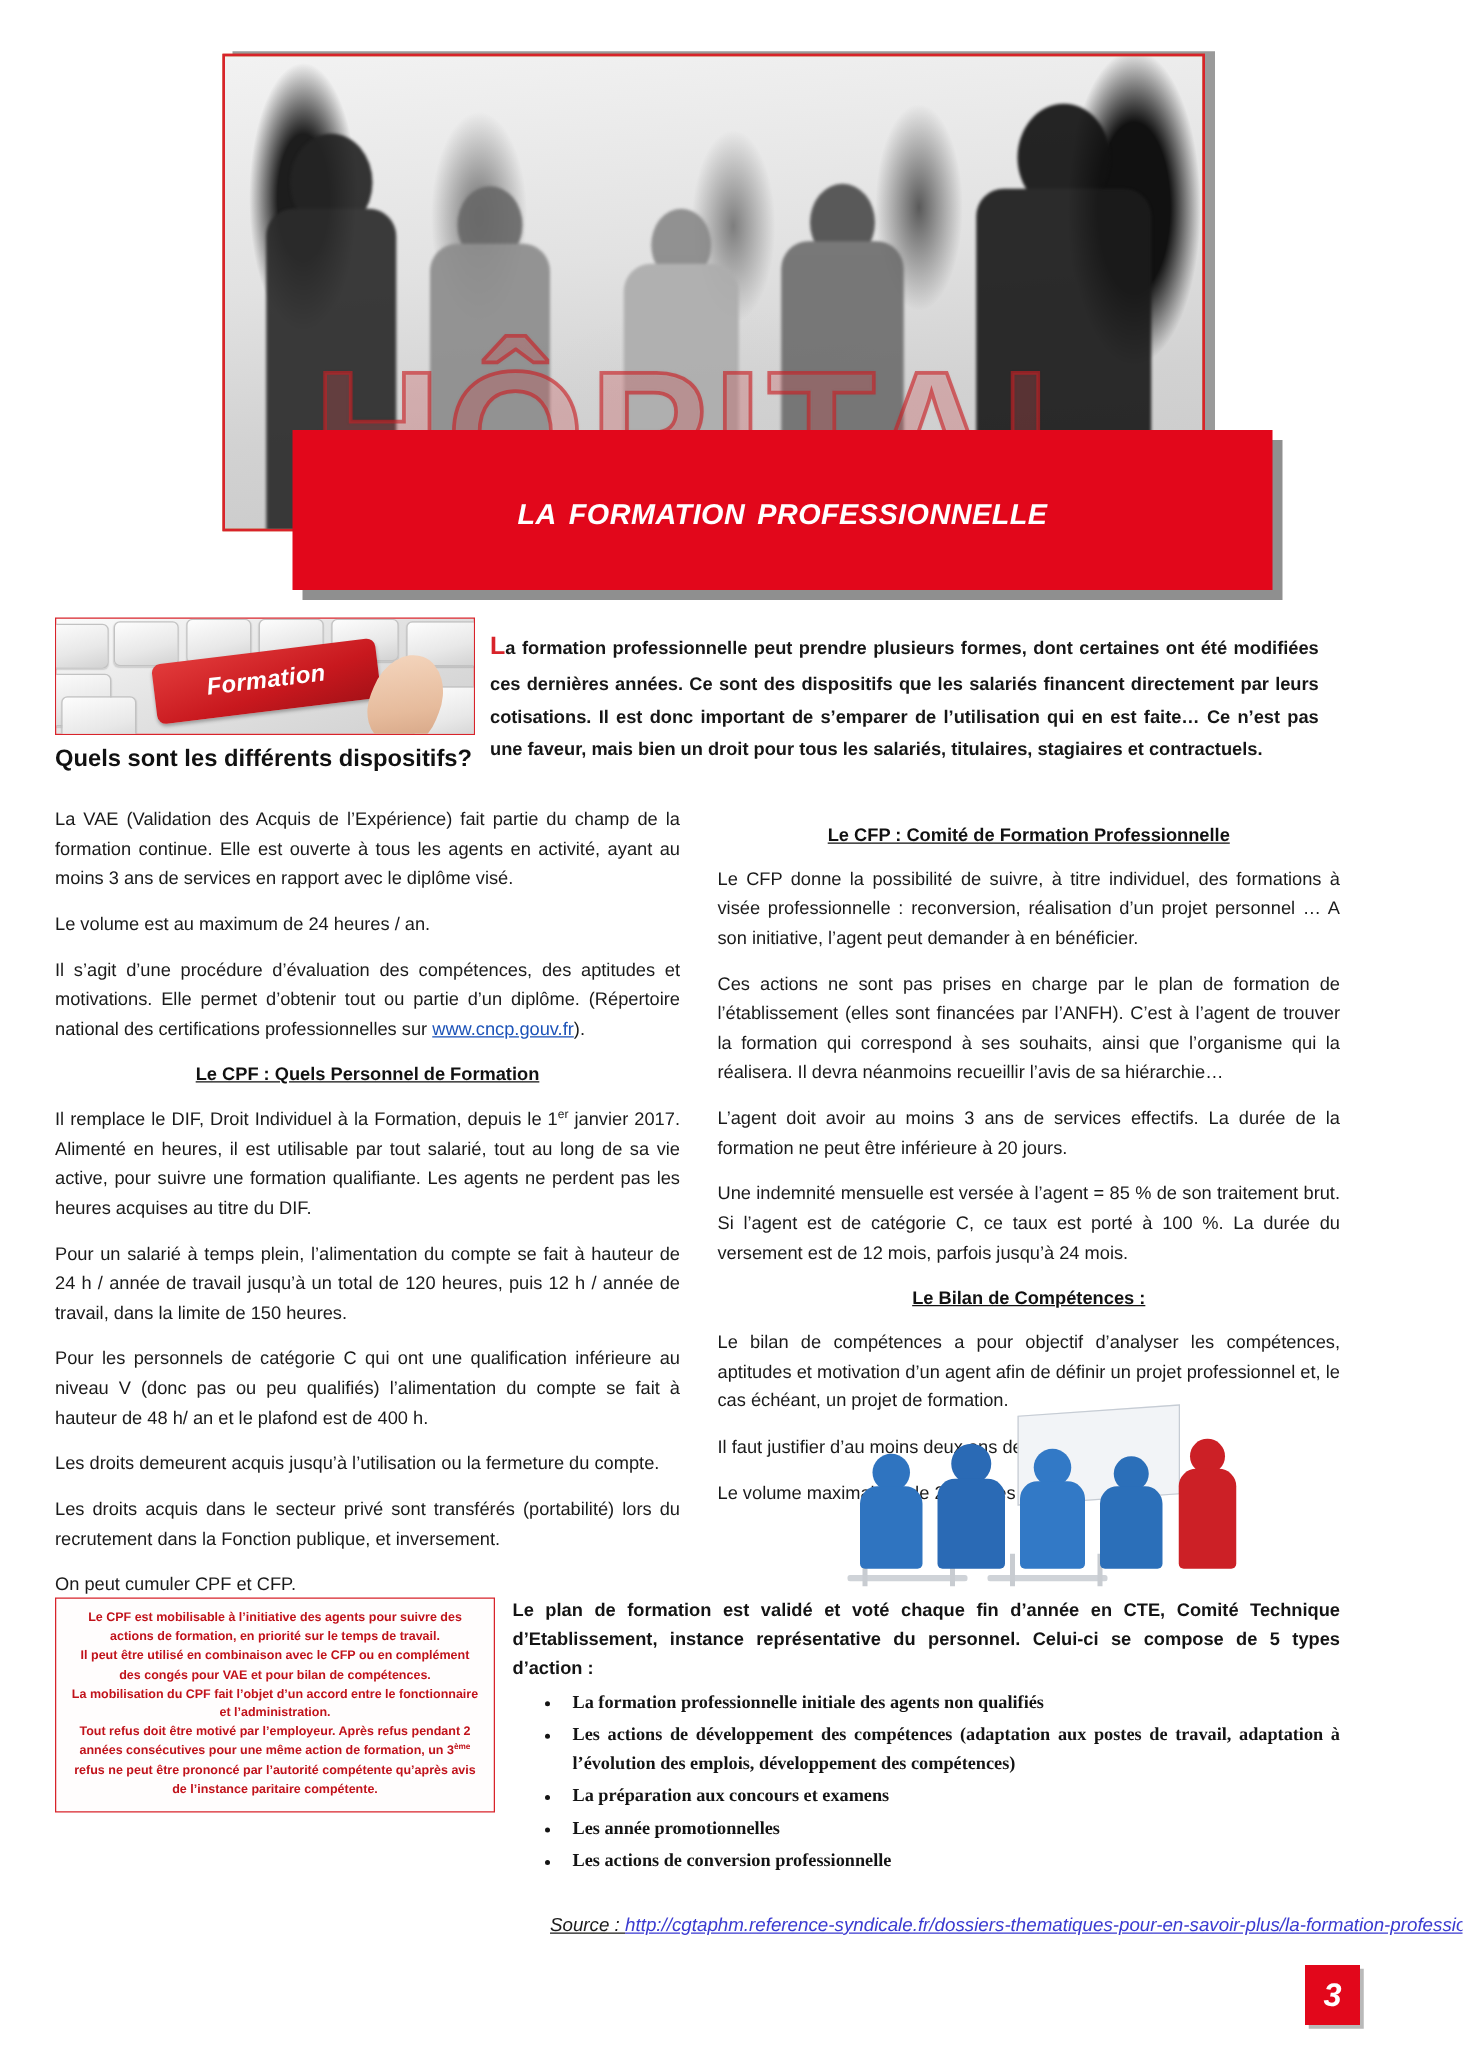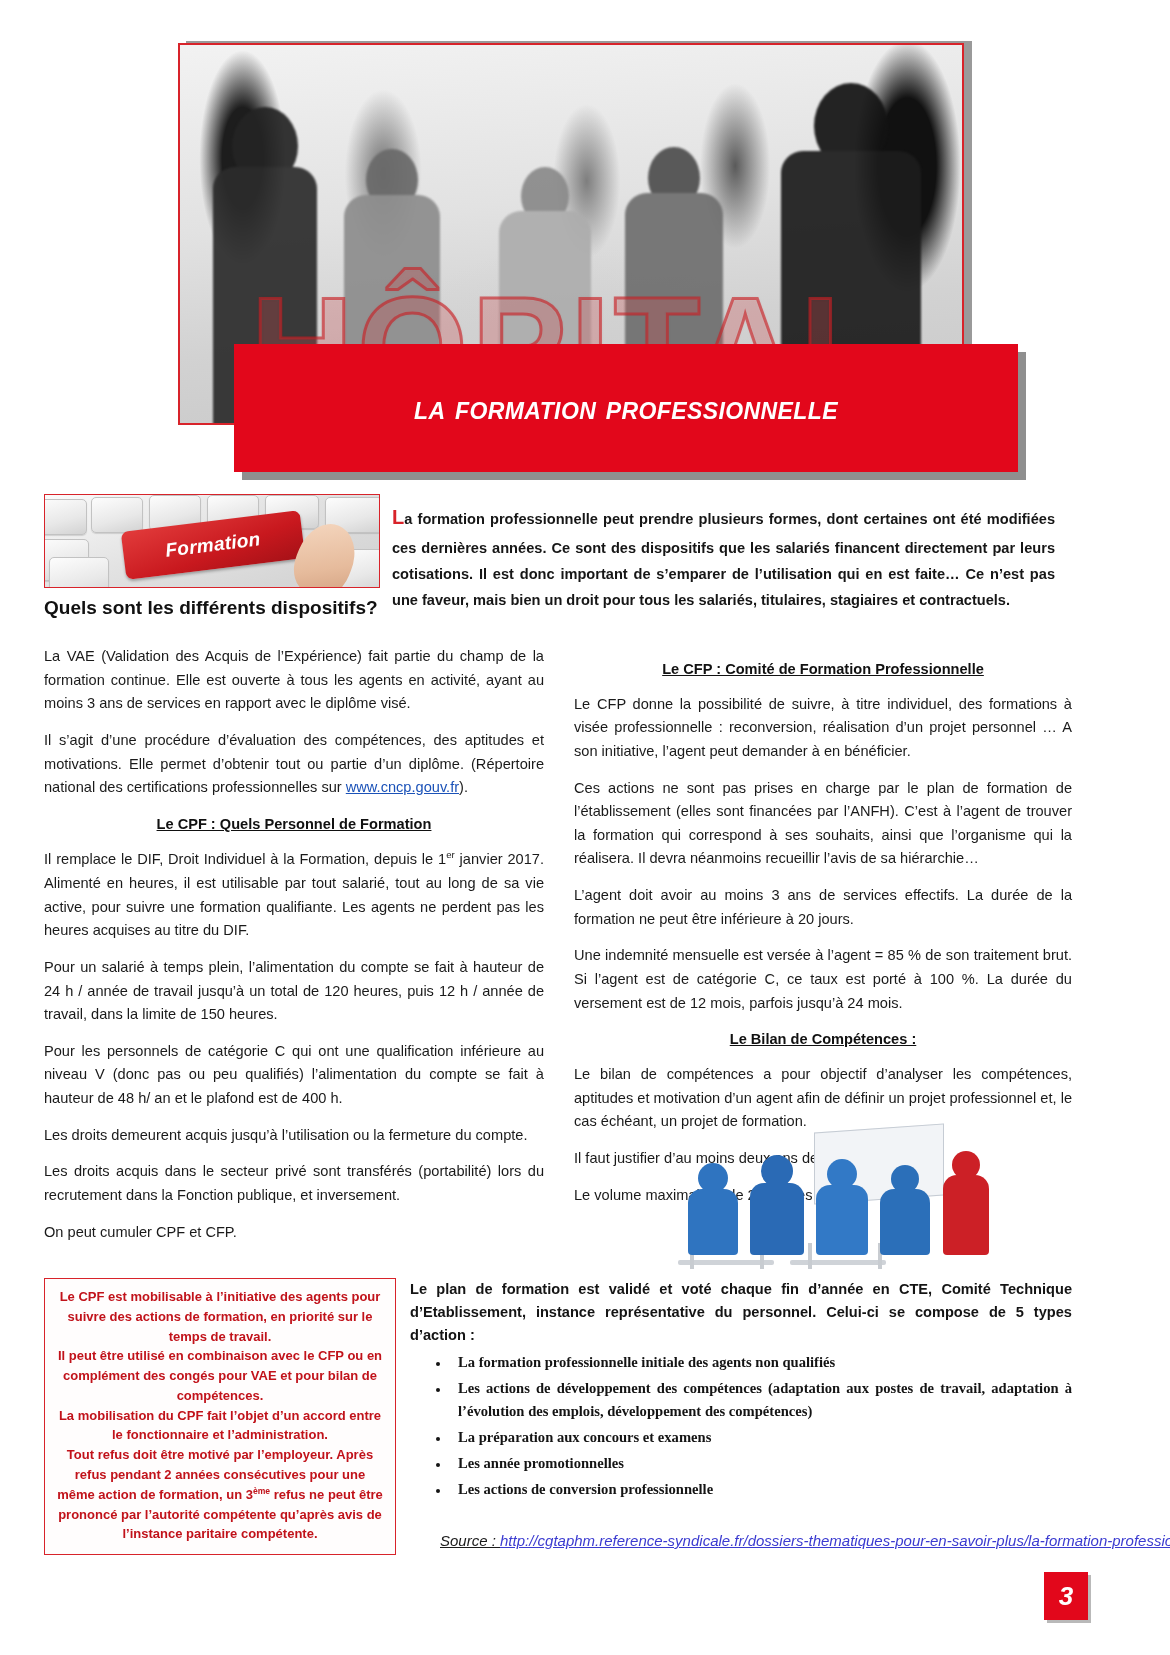--- a/index.html
+++ b/index.html
@@ -289,21 +289,21 @@
     left: 44px;
     top: 1278px;
     width: 352px;
     box-sizing: border-box;
     border: 1px solid #d8232a;
     background: #fffdfd;
     padding: 8px 10px 10px;
     text-align: center;
     color: #c1121a;
     font-weight: 700;
-    font-size: 13px;
+    font-size: 10px;
     line-height: 1.52;
   }
   .callout p { margin: 0; }
 
   
   .plan {
     position: absolute;
     left: 410px;
     top: 1278px;
     width: 662px;
@@ -416,20 +416,21 @@
   </div>
   <div class="finger"></div>
 </div>
 
 <div class="intro"><span class="dropcap">L</span><span>a formation professionnelle peut prendre plusieurs formes, dont certaines ont été modifiées ces dernières années. Ce sont des dispositifs que les salariés financent directement par leurs cotisations. Il est donc important de s’emparer de l’utilisation qui en est faite… Ce n’est pas une faveur, mais bien un droit pour tous les salariés, titulaires, stagiaires et contractuels.</span></div>
 
 <div class="quels">Quels sont les différents dispositifs?</div>
 
 <div class="col col-left">
   <p>La VAE (Validation des Acquis de l’Expérience) fait partie du champ de la formation continue. Elle est ouverte à tous les agents en activité, ayant au moins 3 ans de services en rapport avec le diplôme visé.</p>
+  <p>Le volume est au maximum de 24 heures / an.</p>
   <p><span>Il s’agit d’une procédure d’évaluation des compétences, des aptitudes et motivations. Elle permet d’obtenir tout ou partie d’un diplôme. (Répertoire national des certifications professionnelles sur  </span><a class="link" href="#">www.cncp.gouv.fr</a><span>).</span></p>
 
   <div class="sec-head">Le CPF : Quels Personnel de Formation</div>
   <p><span>Il remplace le DIF, Droit Individuel à la Formation, depuis le 1</span><sup>er</sup><span> janvier 2017. Alimenté en heures, il est utilisable par tout salarié, tout au long de sa vie active, pour suivre une formation qualifiante. Les agents ne perdent pas les heures acquises au titre du DIF.</span></p>
   <p>Pour un salarié à temps plein, l’alimentation du compte se fait à hauteur de 24 h / année de travail jusqu’à un total de 120 heures, puis 12 h / année de travail, dans la limite de 150 heures.</p>
   <p>Pour les personnels de catégorie C qui ont une qualification inférieure au niveau V (donc pas ou peu qualifiés) l’alimentation du compte se fait à hauteur de 48 h/ an et le plafond est de 400 h.</p>
   <p>Les droits demeurent acquis jusqu’à l’utilisation ou la fermeture du compte.</p>
   <p>Les droits acquis dans le secteur privé sont transférés (portabilité) lors du recrutement dans la Fonction publique, et inversement.</p>
   <p>On peut cumuler CPF et CFP.</p>
 </div>

